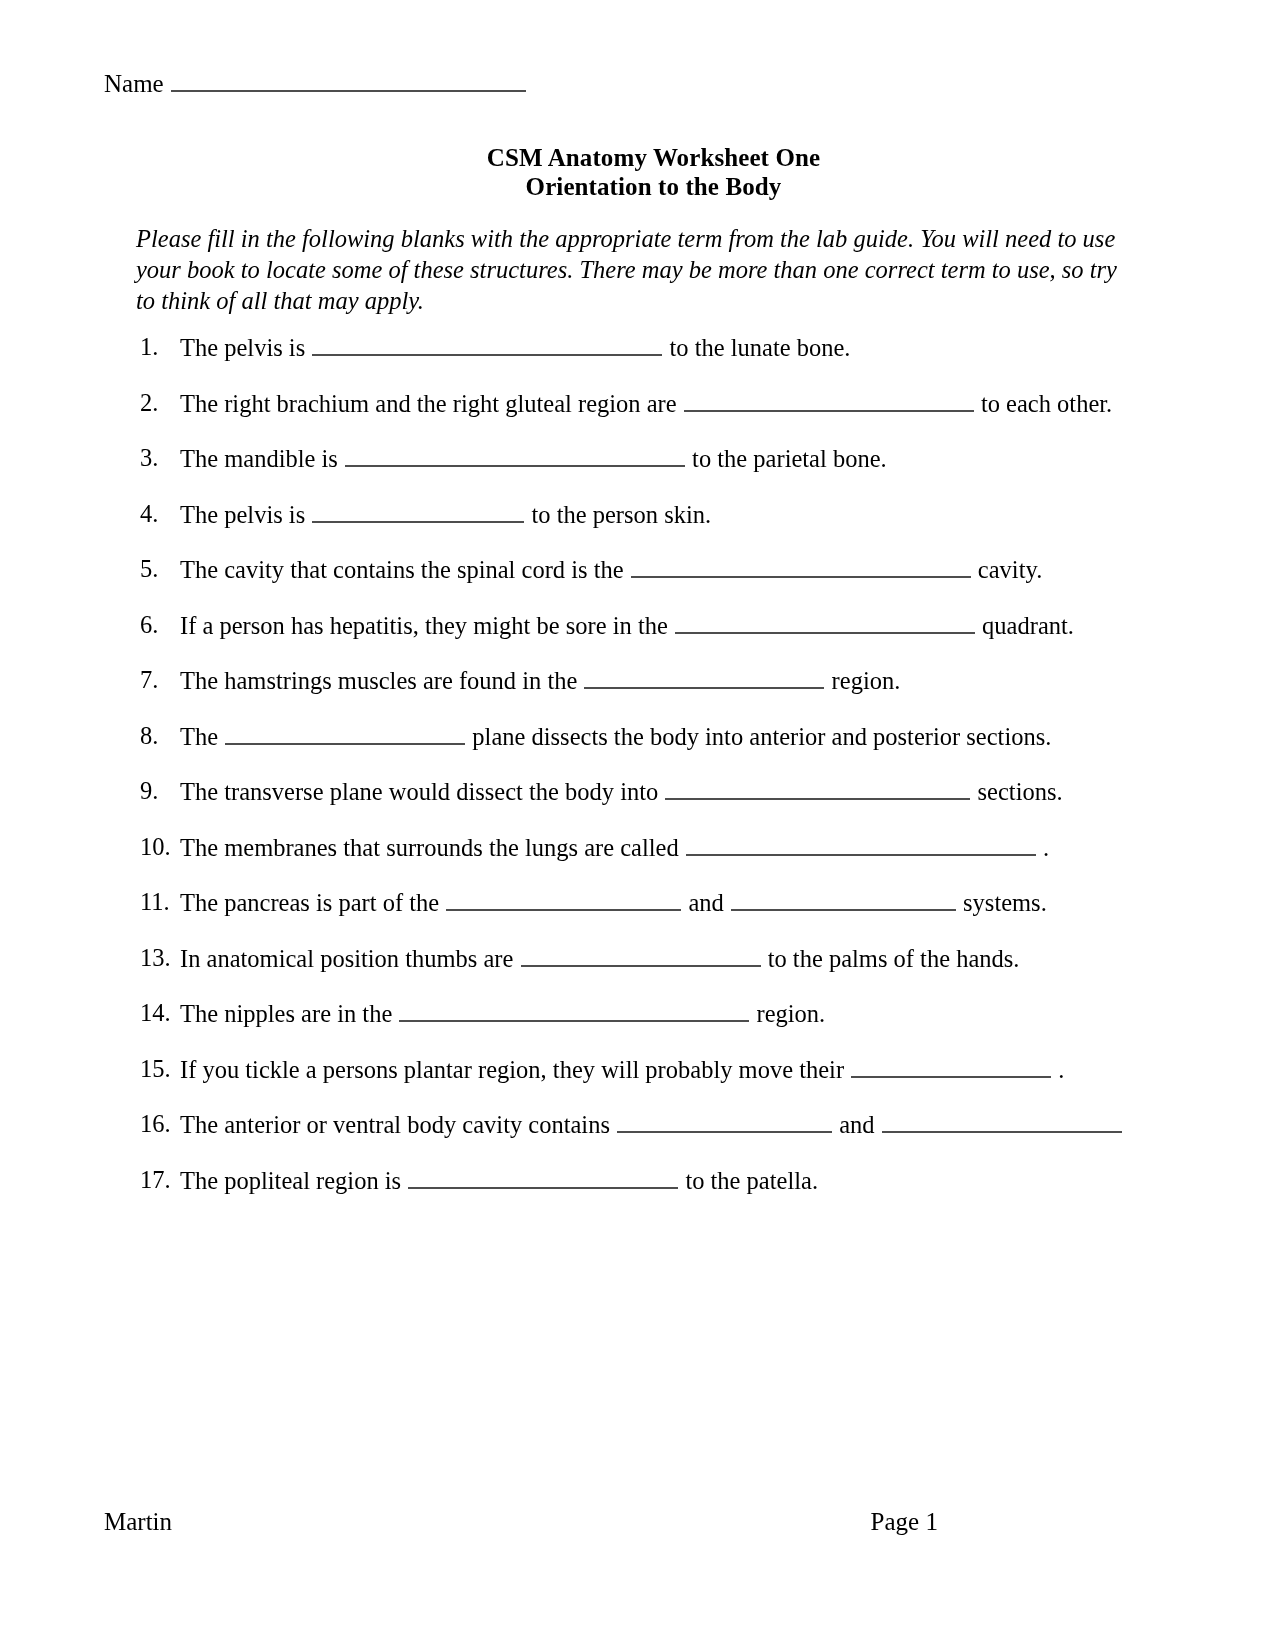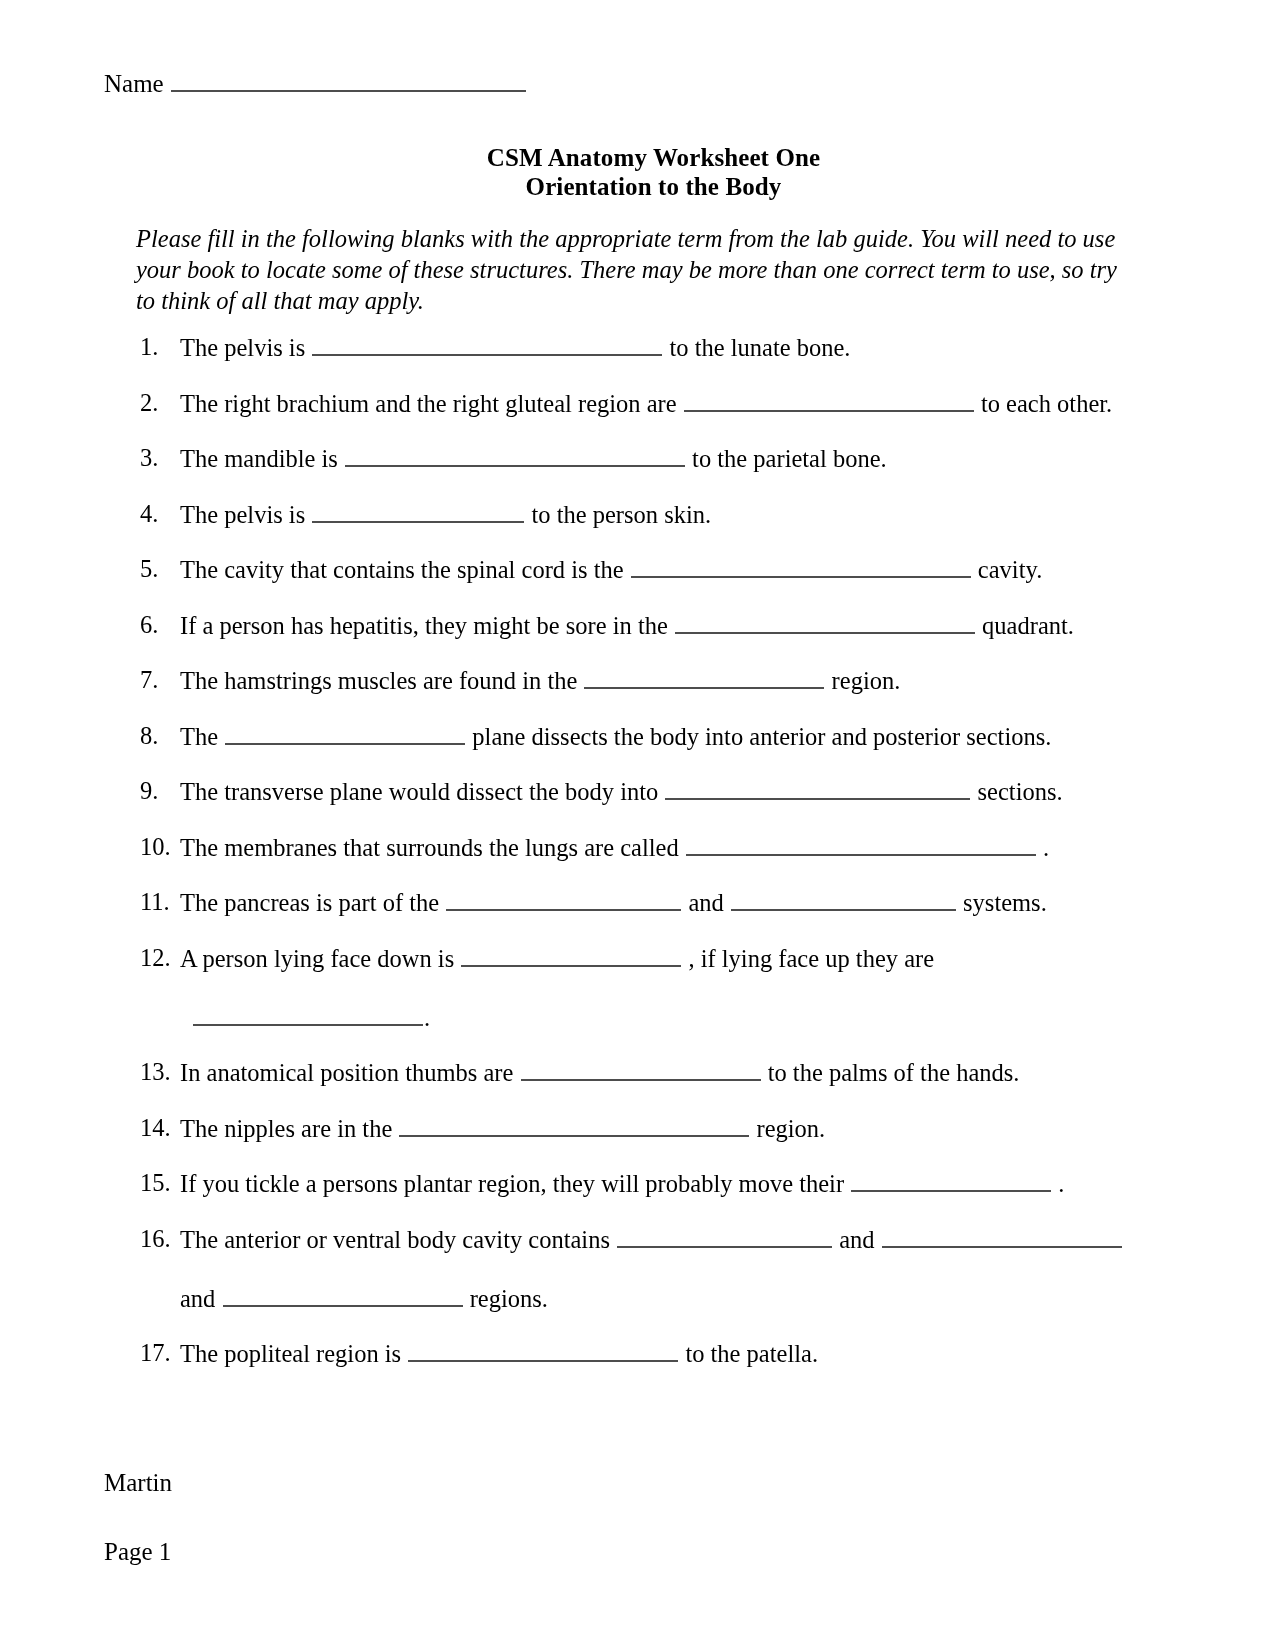--- a/index.html
+++ b/index.html
@@ -101,21 +101,20 @@
   .footer {
     position: absolute;
     left: 104px;
     right: 104px;
     top: 1468px;
     display: flex;
     justify-content: space-between;
     align-items: baseline;
     font-size: 25px;
     line-height: 30px;
-    flex-direction: column;
   }
   .footer .f-left  { text-align: left; flex: 1; }
   .footer .f-mid   { text-align: center; flex: 1; margin-top: 39px; }
   .footer .f-right { text-align: right; flex: 1; }
 </style>
 </head>
 <body>
 
 <div class="page">
 
@@ -205,29 +204,20 @@
 
     <div class="q">
       <span class="num">11.</span>
       <span>The pancreas is part of the</span>
       <span class="blank" style="width:235px"></span>
       <span>and</span>
       <span class="blank" style="width:225px"></span>
       <span>systems.</span>
     </div>
 
-    <div class="q">
-      <span class="num">12.</span>
-      <span>A person lying face down is</span>
-      <span class="blank" style="width:220px"></span>
-      <span>, if lying face up they are</span>
-      <span class="cont indent">
-        <span class="blank" style="width:230px"></span><span>.</span>
-      </span>
-    </div>
 
     <div class="q">
       <span class="num">13.</span>
       <span>In anatomical position thumbs are</span>
       <span class="blank" style="width:240px"></span>
       <span>to the palms of the hands.</span>
     </div>
 
     <div class="q">
       <span class="num">14.</span>
@@ -242,25 +232,20 @@
       <span class="blank" style="width:200px"></span>
       <span> .</span>
     </div>
 
     <div class="q">
       <span class="num">16.</span>
       <span>The anterior or ventral body cavity contains</span>
       <span class="blank" style="width:215px"></span>
       <span>and</span>
       <span class="blank" style="width:240px"></span>
-      <span class="cont indent2">
-        <span>and</span>
-        <span class="blank" style="width:240px"></span>
-        <span>regions.</span>
-      </span>
     </div>
 
     <div class="q">
       <span class="num">17.</span>
       <span>The popliteal region is</span>
       <span class="blank" style="width:270px"></span>
       <span>to the patella.</span>
     </div>
 
   </div>

